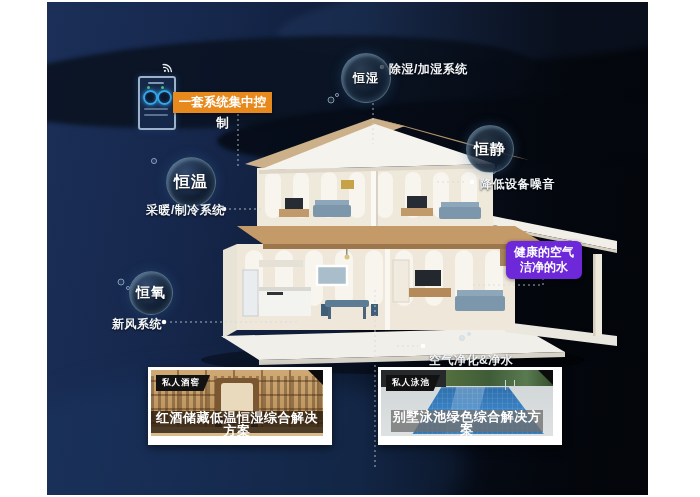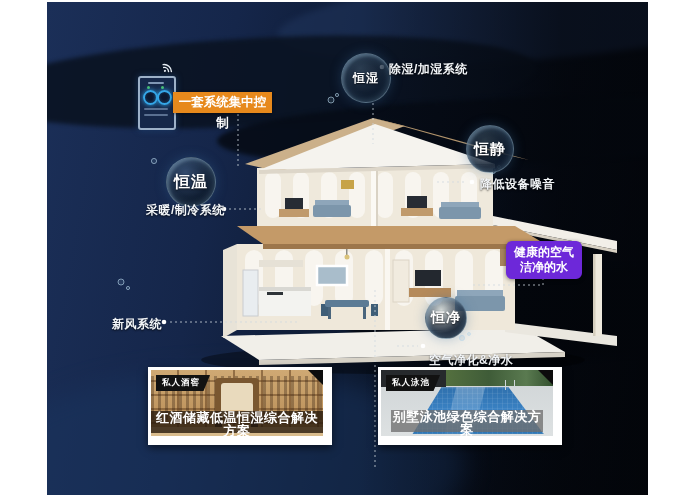--- a/index.html
+++ b/index.html
@@ -224,23 +224,23 @@
 
   <div class="bubble" style="left:322px;top:53px;width:48px;height:48px;font-size:12px;margin-left:19px;">恒湿</div>
   <div class="side-label" style="left:389px;top:61px;">除湿/加湿系统</div>
 
   <div class="bubble" style="left:466px;top:125px;width:46px;height:46px;font-size:15px;">恒静</div>
   <div class="side-label" style="left:480px;top:176px;">降低设备噪音</div>
 
   <div class="bubble" style="left:166px;top:157px;width:48px;height:48px;font-size:16px;">恒温</div>
   <div class="side-label" style="left:146px;top:202px;">采暖/制冷系统</div>
 
+  <div class="bubble" style="left:129px;top:271px;width:42px;height:42px;font-size:14px;">恒氧</div>
   <div class="side-label" style="left:112px;top:316px;">新风系统</div>
 
-  <div class="bubble" style="left:425px;top:297px;width:40px;height:40px;font-size:14px;">恒净</div>
   <div class="side-label" style="left:429px;top:340px;margin-top:12px;">空气净化&amp;净水</div>
 
   <div class="photo" style="left:148px;top:367px;">
     <div class="photo-inner">
       <div class="wine-bg"></div>
       <div class="wine-shelves-h"></div>
       <div class="wine-shelves-v"></div>
       <div class="wine-bottles"></div>
       <div class="wine-arch">
         <div class="wine-arch-in"></div>

